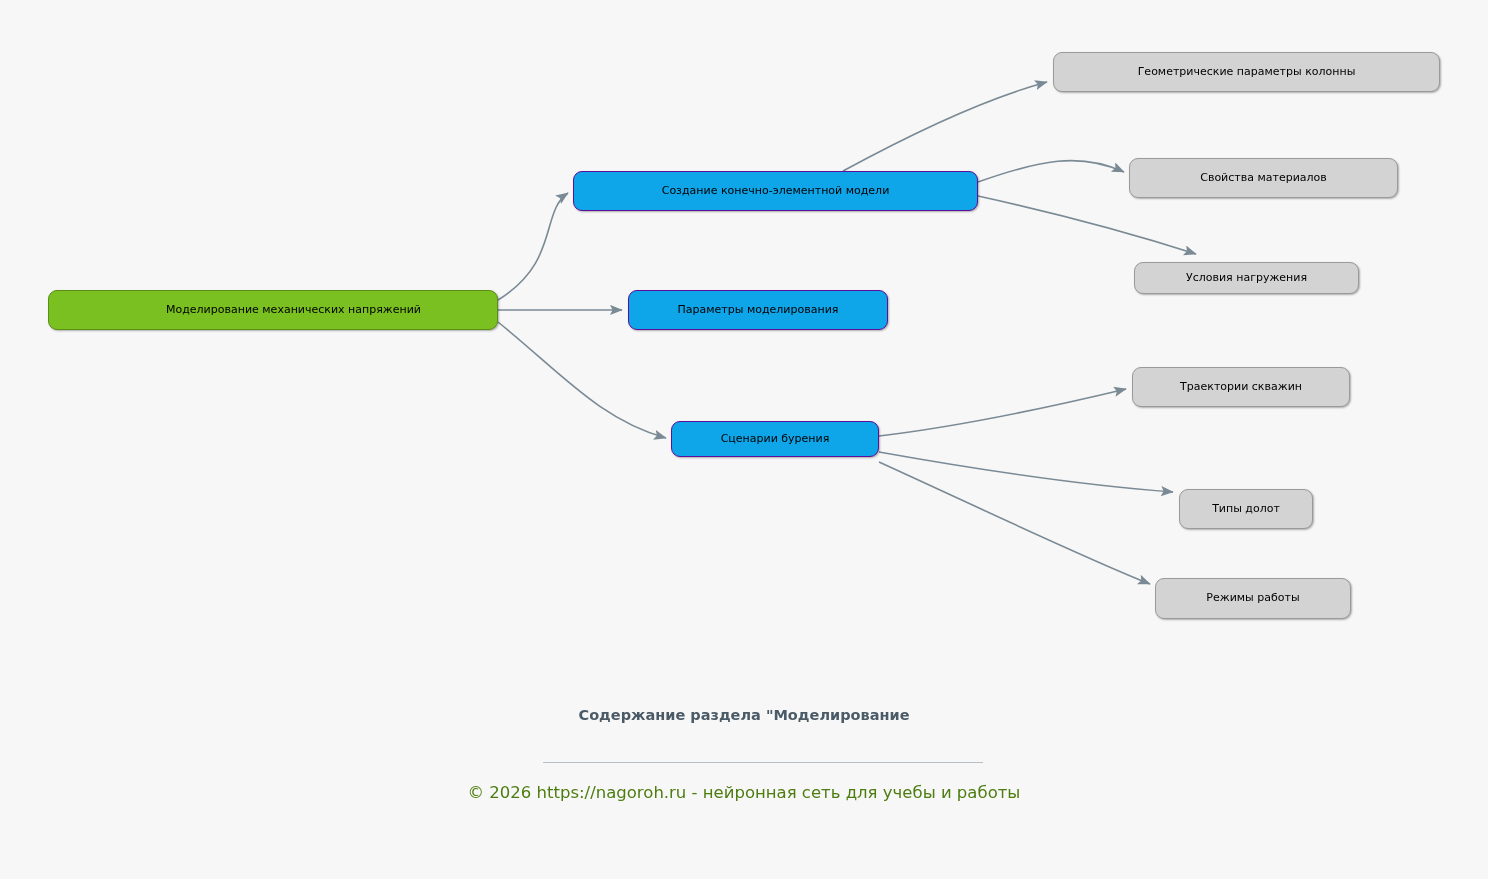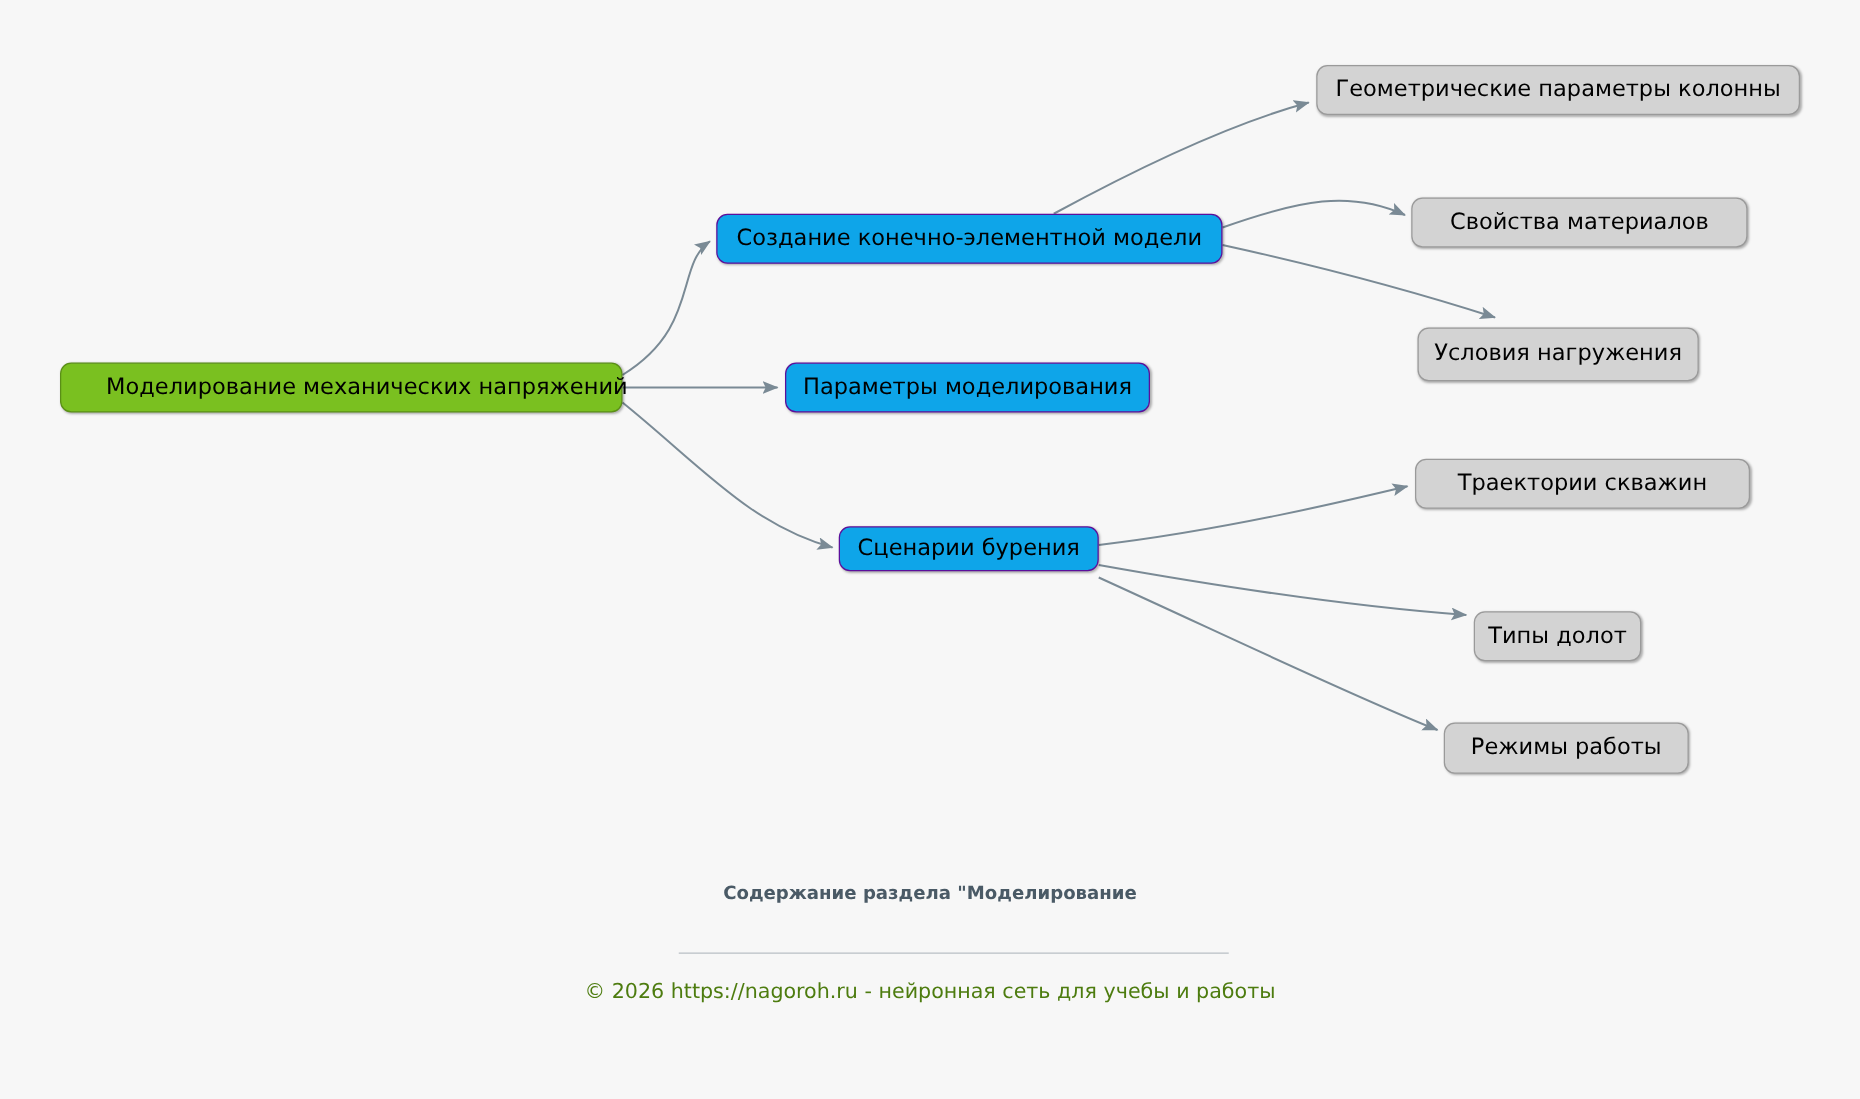--- a/index.html
+++ b/index.html
@@ -22,21 +22,21 @@
     height: 879px;
   }
   .node {
     position: absolute;
     box-sizing: border-box;
     border-radius: 9px;
     display: flex;
     align-items: center;
     justify-content: center;
     text-align: center;
-    font-size: 18px;
+    font-size: 11px;
     color: #000;
     line-height: 1.15;
     white-space: nowrap;
   }
   .node-root {
     background: #7ac020;
     border: 1.2px solid #5a8f16;
     box-shadow: 1px 1px 2px rgba(0,0,0,0.30);
   }
   .node-branch {
@@ -111,41 +111,41 @@
   </svg>
 
   <div class="node node-root" style="left:48px; top:290px; width:450px; height:40px;padding-left:41px;">
     <span>Моделирование механических напряжений</span>
   </div>
 
   <div class="node node-branch" style="left:573px; top:171px; width:405px; height:40px;">
     <span>Создание конечно-элементной модели</span>
   </div>
 
-  <div class="node node-branch" style="left:628px; top:290px; width:292px; height:40px;">
+  <div class="node node-branch" style="left:628px; top:290px; width:260px; height:40px;">
     <span>Параметры моделирования</span>
   </div>
 
   <div class="node node-branch" style="left:671px; top:421px; width:208px; height:36px;">
     <span>Сценарии бурения</span>
   </div>
 
   <div class="node node-leaf" style="left:1053px; top:52px; width:387px; height:40px;">
     <span>Геометрические параметры колонны</span>
   </div>
 
   <div class="node node-leaf" style="left:1129px; top:158px; width:269px; height:40px;">
     <span>Свойства материалов</span>
   </div>
 
-  <div class="node node-leaf" style="left:1134px; top:262px; width:225px; height:43px;">
+  <div class="node node-leaf" style="left:1134px; top:262px; width:225px; height:32px;">
     <span>Условия нагружения</span>
   </div>
 
-  <div class="node node-leaf" style="left:1132px; top:367px; width:268px; height:40px;">
+  <div class="node node-leaf" style="left:1132px; top:367px; width:218px; height:40px;">
     <span>Траектории скважин</span>
   </div>
 
   <div class="node node-leaf" style="left:1179px; top:473px; width:134px; height:40px;margin-top:16px;">
     <span>Типы долот</span>
   </div>
 
   <div class="node node-leaf" style="left:1155px; top:578px; width:196px; height:41px;">
     <span>Режимы работы</span>
   </div>

